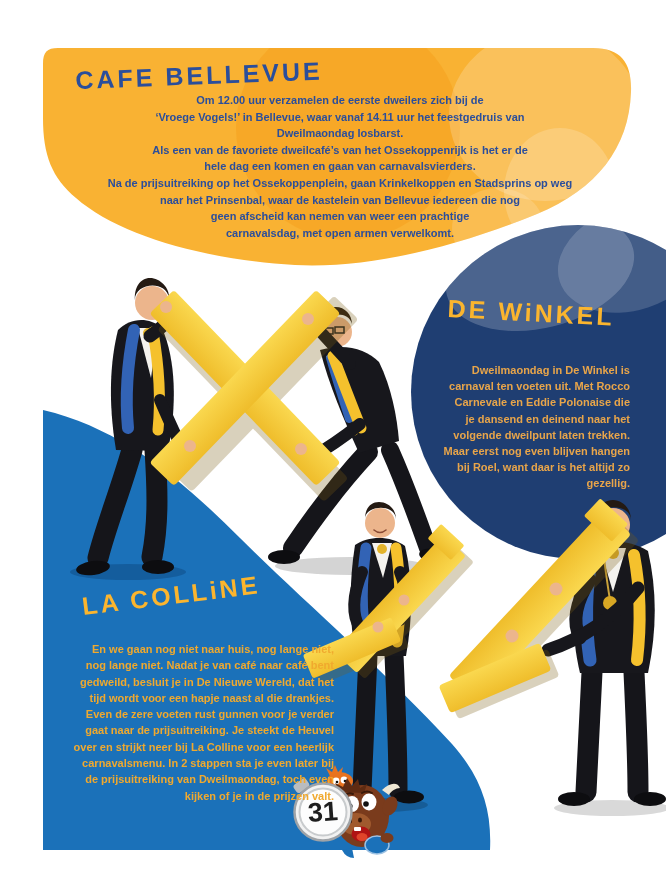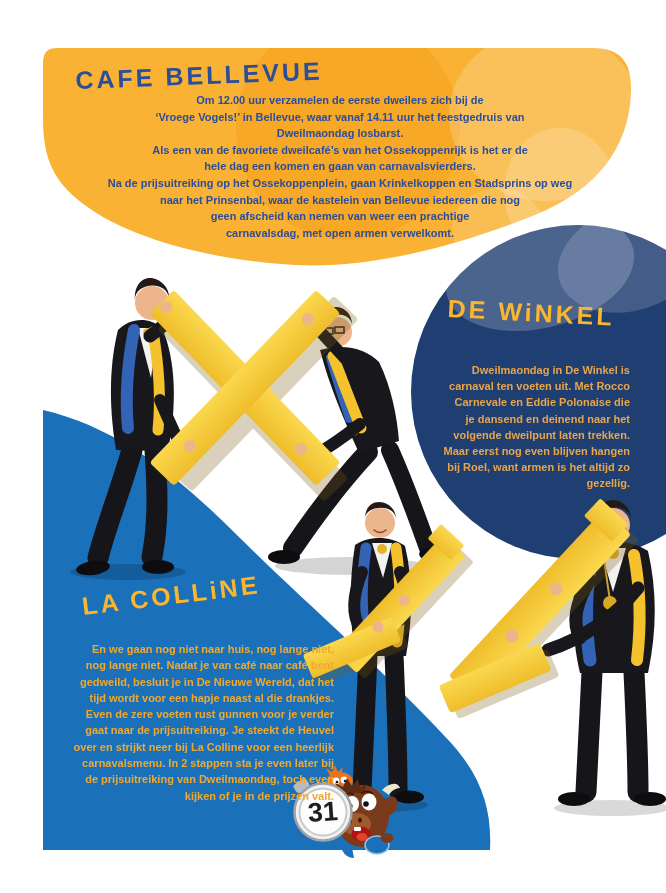--- a/index.html
+++ b/index.html
@@ -233,21 +233,21 @@
 geen afscheid kan nemen van weer een prachtige
 carnavalsdag, met open armen verwelkomt.</div>
 
   <div class="hand-title winkel-title">DE WiNKEL</div>
   <div class="txt winkel-body">Dweilmaondag in De Winkel is
 carnaval ten voeten uit. Met Rocco
 Carnevale en Eddie Polonaise die
 je dansend en deinend naar het
 volgende dweilpunt laten trekken.
 Maar eerst nog even blijven hangen
-bij Roel, want armen is het altijd zo
+bij Roel, want daar is het altijd zo
 gezellig.</div>
 
   <div class="hand-title colline-title">LA COLLiNE</div>
   <div class="txt colline-body">En we gaan nog niet naar huis, nog lange niet,
 nog lange niet. Nadat je van café naar café bent
 gedweild, besluit je in De Nieuwe Wereld, dat het
 tijd wordt voor een hapje naast al die drankjes.
 Even de zere voeten rust gunnen voor je verder
 gaat naar de prijsuitreiking. Je steekt de Heuvel
 over en strijkt neer bij La Colline voor een heerlijk

